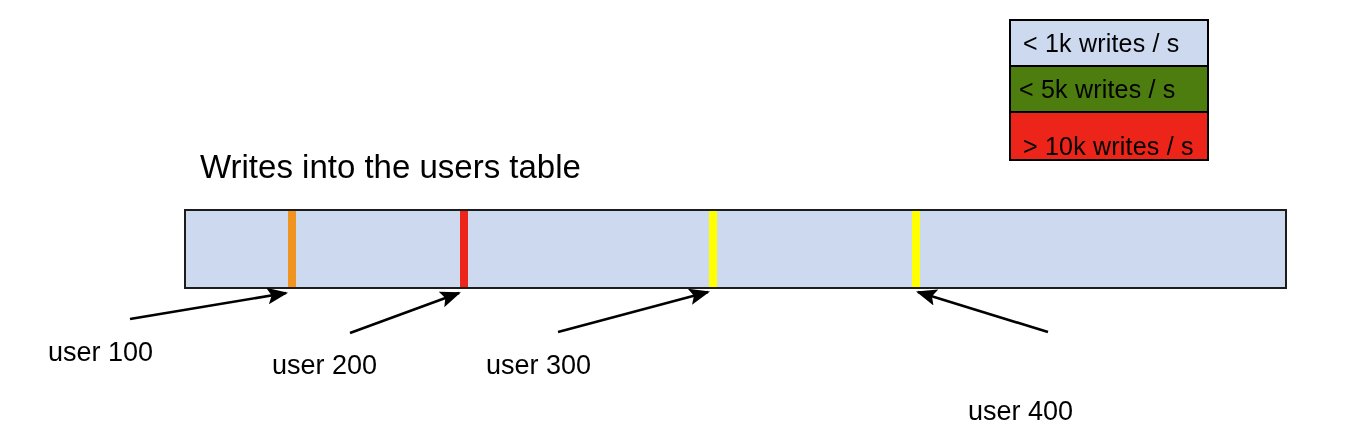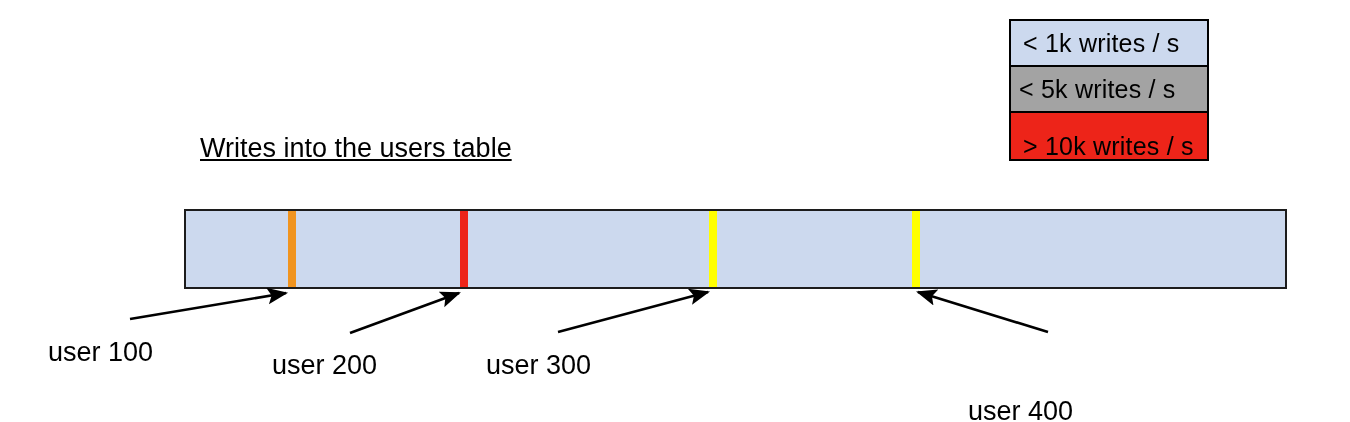--- a/index.html
+++ b/index.html
@@ -37,25 +37,24 @@
     letter-spacing: 0.2px;
     color: #000000;
     border-bottom: 2px solid #000000;
   }
   .legend-row:last-child { border-bottom: none; }
 
   
   #chart-title {
     position: absolute;
     left: 200px;
-    top: 135px;
-    font-size: 27px;
+    top: 150px;
+    font-size: 33px;
     line-height: 1;
     white-space: nowrap;
-    text-decoration: underline;
   }
 
   
   #table-bar {
     position: absolute;
     left: 184px;
     top: 209px;
     width: 1103px;
     height: 80px;
     box-sizing: border-box;
@@ -90,21 +89,21 @@
     white-space: nowrap;
   }
 </style>
 </head>
 <body>
 
 <div id="legend">
   <div class="legend-row" style="background:#ccd9ee;">
     <span>&lt; 1k writes / s</span>
   </div>
-  <div class="legend-row" style="background:#a3a3a3;padding-left:8px;">
+  <div class="legend-row" style="background:#4d7c0f;padding-left:8px;">
     <span>&lt; 5k writes / s</span>
   </div>
   <div class="legend-row" style="background:#ed2419;align-items:flex-end;">
     <span>&gt; 10k writes / s</span>
   </div>
 </div>
 
 <div id="chart-title">Writes into the users table</div>
 
 <div id="table-bar">

